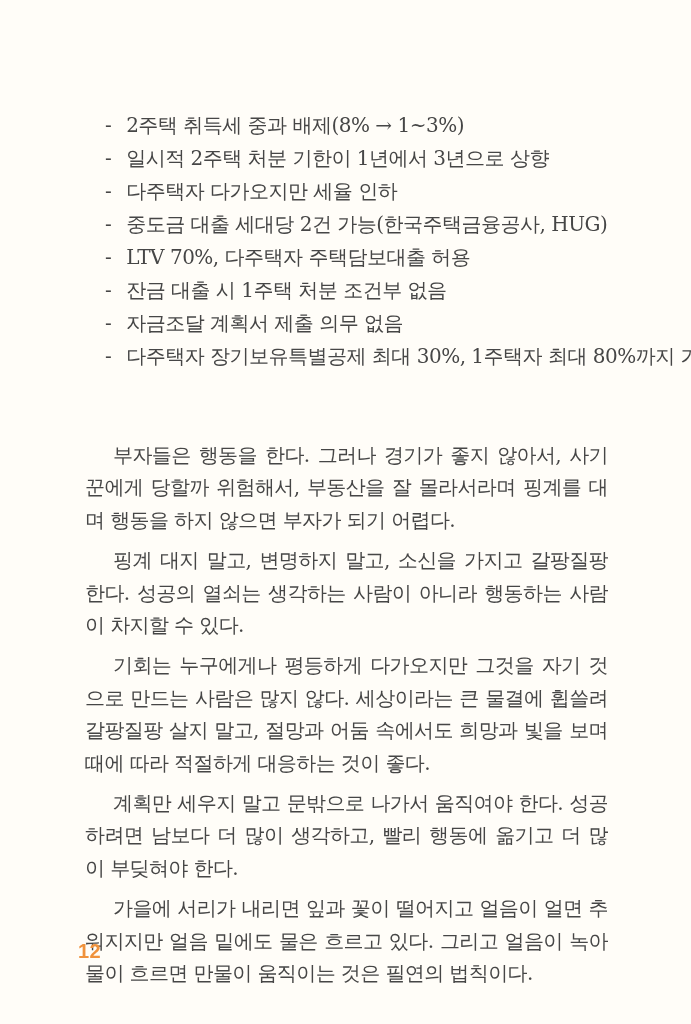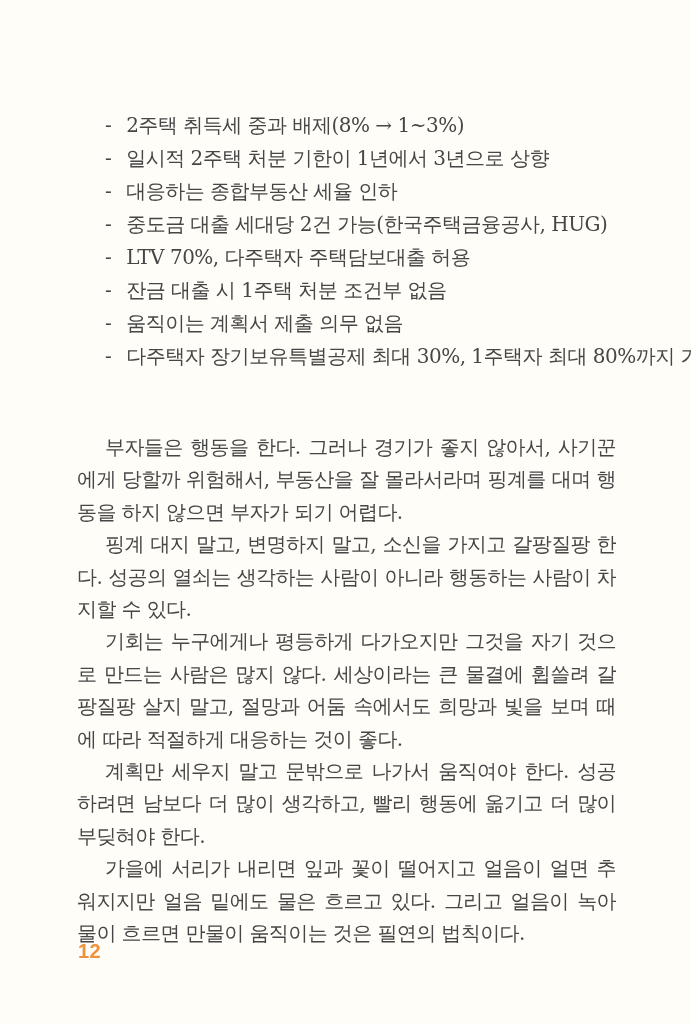--- a/index.html
+++ b/index.html
@@ -38,21 +38,21 @@
     position: absolute;
     top: 431px;
     left: 77px;
     width: 539px;
     font-size: 20px;
     line-height: 32.4px;
     letter-spacing: -0.6px;
     text-align: justify;
   }
   .body-text p {
-    margin: 0;
+    margin: 8px;
     text-indent: 28px;
   }
   .page-number {
     position: absolute;
     left: 78px;
     top: 940px;
     font-family: "Liberation Sans", "DejaVu Sans", sans-serif;
     font-weight: bold;
     font-size: 20px;
     color: #F0923C;
@@ -68,37 +68,37 @@
       <li>
       <span class="marker">-</span>
       <span class="item-text">2주택 취득세 중과 배제(8% → 1~3%)</span>
     </li>
       <li>
       <span class="marker">-</span>
       <span class="item-text">일시적 2주택 처분 기한이 1년에서 3년으로 상향</span>
     </li>
       <li>
       <span class="marker">-</span>
-      <span class="item-text">대응하는 종합부동산 세율 인하</span>
+      <span class="item-text">다주택자 다가오지만 세율 인하</span>
     </li>
       <li>
       <span class="marker">-</span>
       <span class="item-text">중도금 대출 세대당 2건 가능(한국주택금융공사, HUG)</span>
     </li>
       <li>
       <span class="marker">-</span>
       <span class="item-text">LTV 70%, 다주택자 주택담보대출 허용</span>
     </li>
       <li>
       <span class="marker">-</span>
       <span class="item-text">잔금 대출 시 1주택 처분 조건부 없음</span>
     </li>
       <li>
       <span class="marker">-</span>
-      <span class="item-text">움직이는 계획서 제출 의무 없음</span>
+      <span class="item-text">자금조달 계획서 제출 의무 없음</span>
     </li>
       <li>
       <span class="marker">-</span>
       <span class="item-text">다주택자 장기보유특별공제 최대 30%, 1주택자 최대 80%까지 가능</span>
     </li>
     </ul>
 
   <div class="body-text">
       <p>부자들은 행동을 한다. 그러나 경기가 좋지 않아서, 사기꾼에게 당할까 위험해서, 부동산을 잘 몰라서라며 핑계를 대며 행동을 하지 않으면 부자가 되기 어렵다.</p>
       <p>핑계 대지 말고, 변명하지 말고, 소신을 가지고 갈팡질팡 한다. 성공의 열쇠는 생각하는 사람이 아니라 행동하는 사람이 차지할 수 있다.</p>

